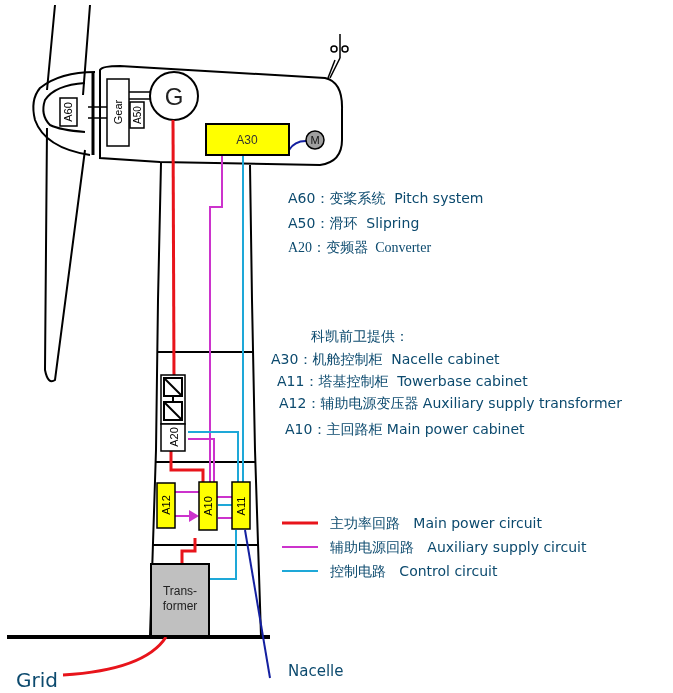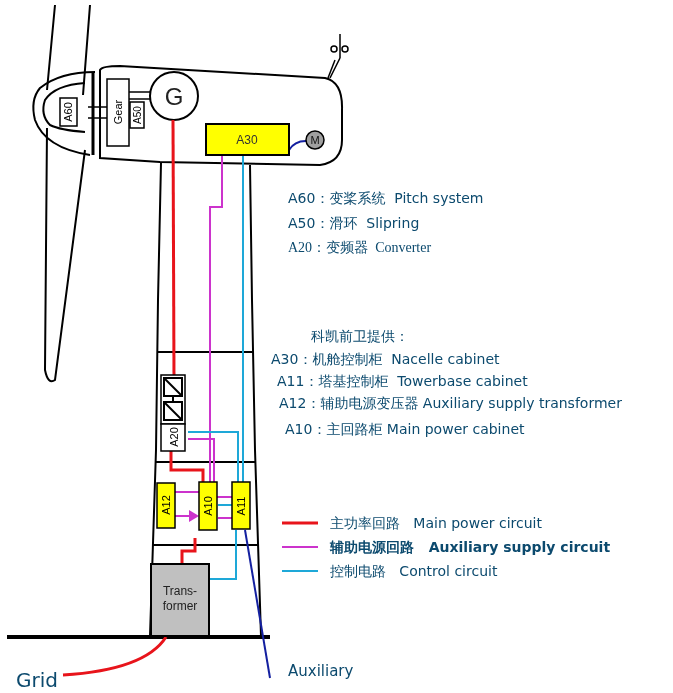--- a/index.html
+++ b/index.html
@@ -132,21 +132,21 @@
     <text class="svgt" x="180" y="595" font-size="12" text-anchor="middle" fill="#222">Trans-</text>
     <text class="svgt" x="180" y="610" font-size="12" text-anchor="middle" fill="#222">former</text>
   </g>
 
   <line x1="282" y1="523" x2="318" y2="523" stroke="#e8141b" stroke-width="3"></line>
   <line x1="282" y1="547" x2="318" y2="547" stroke="#cc33cc" stroke-width="2"></line>
   <line x1="282" y1="571" x2="318" y2="571" stroke="#1ea8d8" stroke-width="2"></line>
 </svg>
 
 <div class="lbl" style="left:16px; top:671px; font-size:20px;">Grid</div>
-<div class="lbl" style="left:288px; top:662px; font-size:15px;">Auxiliary</div>
+<div class="lbl" style="left:288px; top:662px; font-size:15px;">Nacelle</div>
 
 <div>
   <div class="lbl" style="left:288px; top:189px;">
     <span>A60：</span><span>变桨系统</span>&nbsp;&nbsp;<span>Pitch system</span>
   </div>
   <div class="lbl" style="left:288px; top:214px;">
     <span>A50：</span><span>滑环</span>&nbsp;&nbsp;<span>Slipring</span>
   </div>
   <div class="lbl" style="left:288px; top:239px;font-family:Liberation Serif, serif;">
     <span>A20：</span><span>变频器</span>&nbsp;&nbsp;<span>Converter</span>
@@ -166,19 +166,19 @@
   </div>
   <div class="lbl" style="left:279px; top:420px;margin-left:6px;">
     <span>A10：</span><span>主回路柜</span>&nbsp;<span>Main power cabinet</span>
   </div>
 </div>
 
 <div>
   <div class="lbl" style="left:330px; top:514px;">
     <span>主功率回路</span>&nbsp;&nbsp;&nbsp;<span>Main power circuit</span>
   </div>
-  <div class="lbl" style="left:330px; top:538px;font-weight:bold;">
+  <div class="lbl" style="left:330px; top:538px;">
     <span>辅助电源回路</span>&nbsp;&nbsp;&nbsp;<span>Auxiliary supply circuit</span>
   </div>
   <div class="lbl" style="left:330px; top:562px;">
     <span>控制电路</span>&nbsp;&nbsp;&nbsp;<span>Control circuit</span>
   </div>
 </div>
 
 </body></html>

